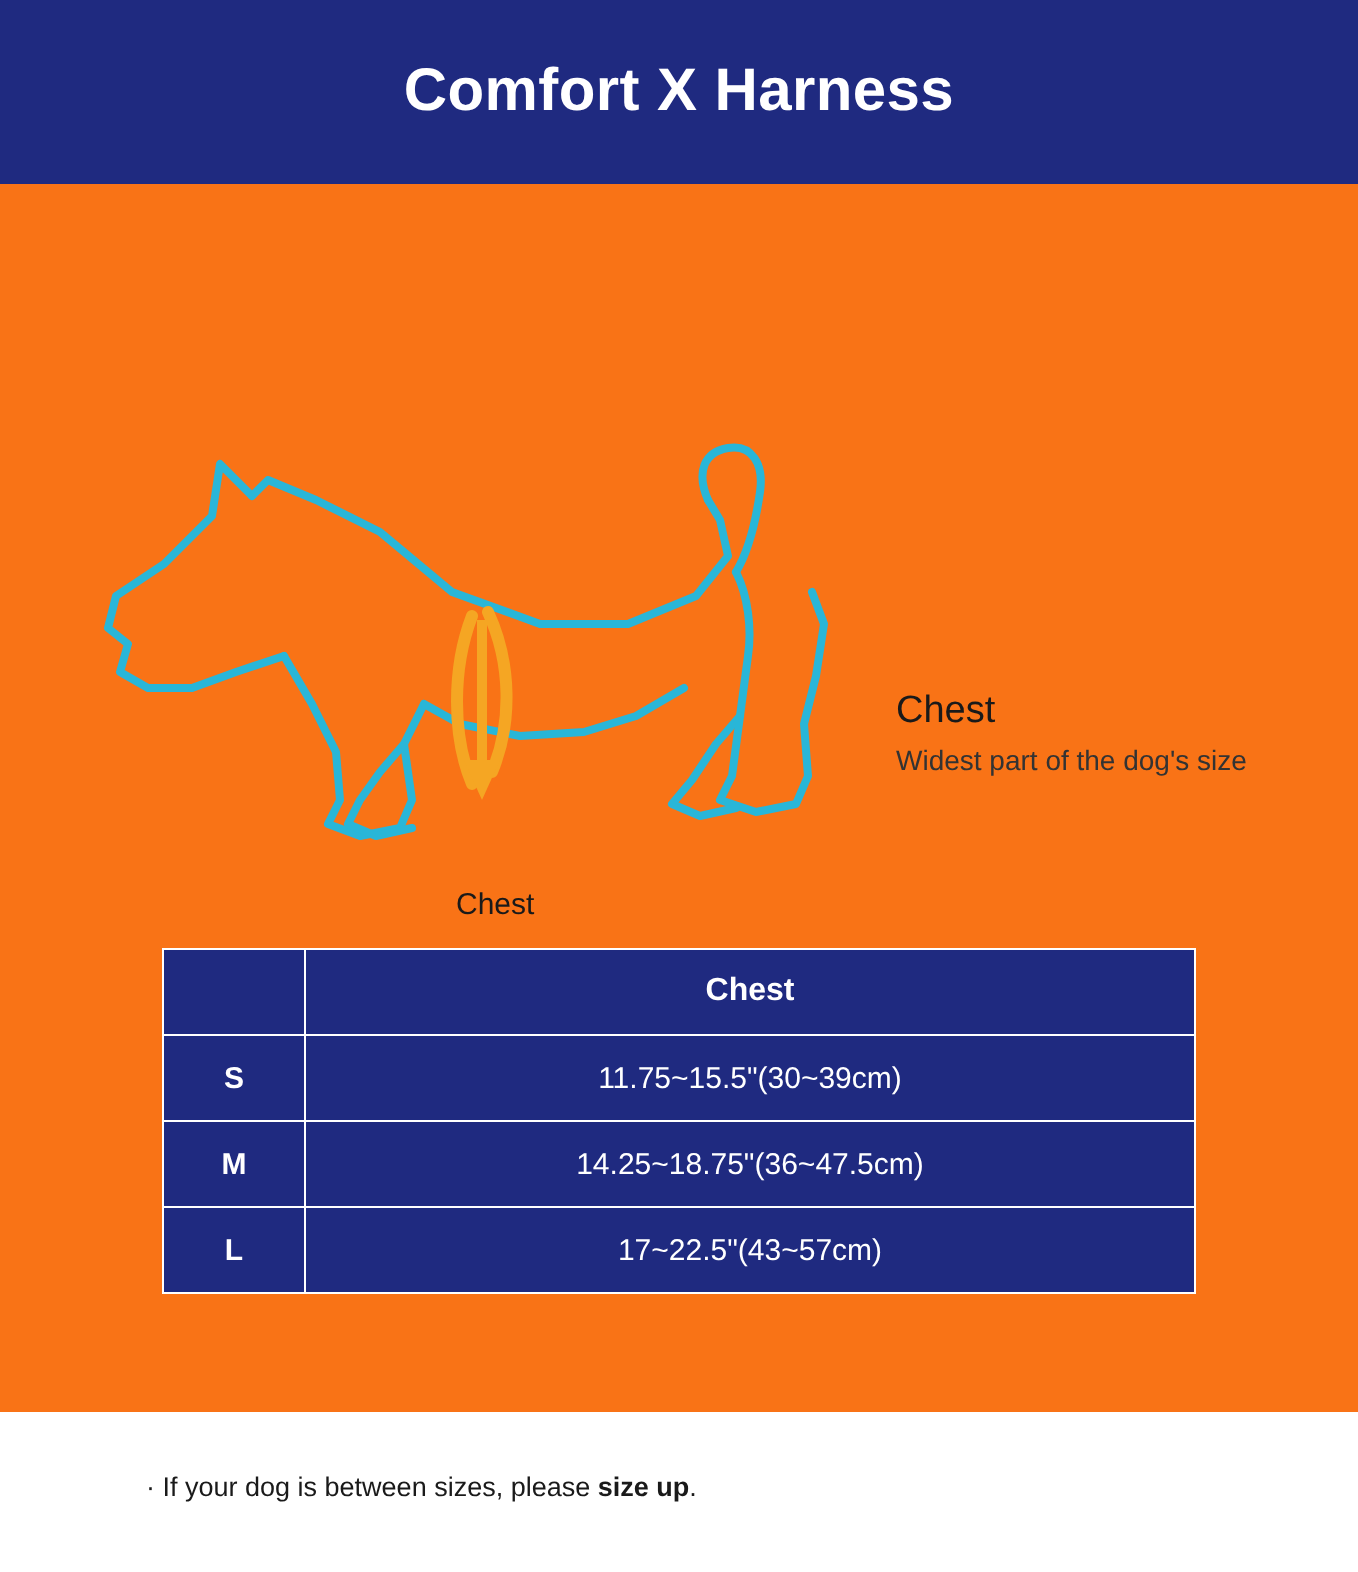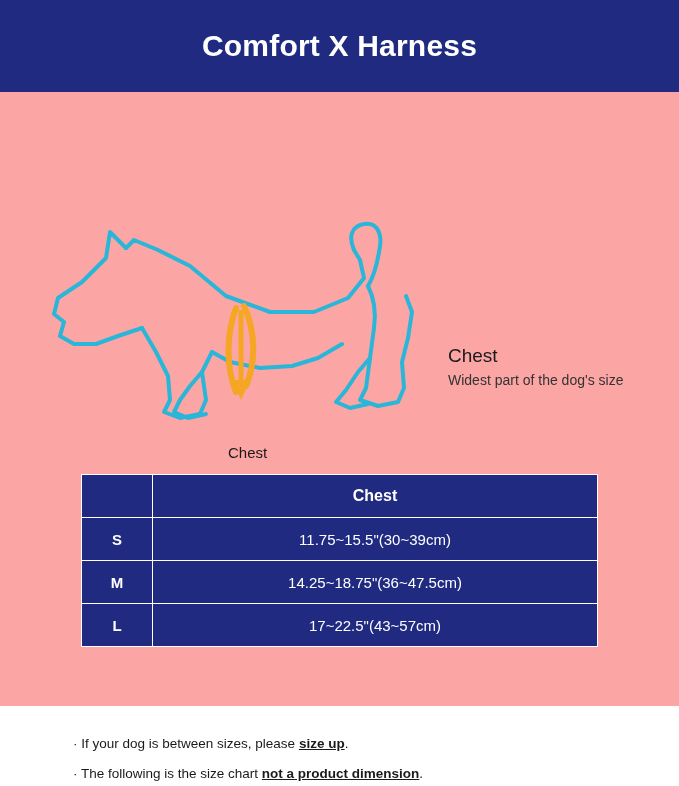--- a/index.html
+++ b/index.html
@@ -11,21 +11,21 @@
     height: 786px;
     background: #ffffff;
     font-family: "Liberation Sans", sans-serif;
     color: #1a1a1a;
     overflow: hidden;
   }
   .page {
     position: relative;
     width: 679px;
     height: 706px;
-    background: #fca5a5;
+    background: #f97316;
   }
   
   .header {
     width: 679px;
     height: 92px;
     background: #1f2a80;
     display: flex;
     align-items: center;
     justify-content: center;
     box-sizing: border-box;
@@ -116,21 +116,20 @@
     width: 560px;
   }
   .note {
     font-size: 13.5px;
     color: #1a1a1a;
     margin-bottom: 12px;
     line-height: 1.3;
   }
   .note b {
     font-weight: bold;
-    text-decoration: underline;
   }
 </style>
 </head>
 <body>
 
 <div class="page">
 
   <div class="header">
     <div class="header-title">Comfort X Harness</div>
   </div>
@@ -192,18 +191,15 @@
           <td class="value-cell">17~22.5"(43~57cm)</td>
         </tr>
       </tbody>
     </table>
   </div>
 
   <div class="notes">
     <div class="note">
       <span>· If your dog is between sizes, please </span><b>size up</b><span>.</span>
     </div>
-    <div class="note">
-      <span>· The following is the size chart </span><b>not a product dimension</b><span>.</span>
-    </div>
   </div>
 
 </div>
 
 </body></html>

